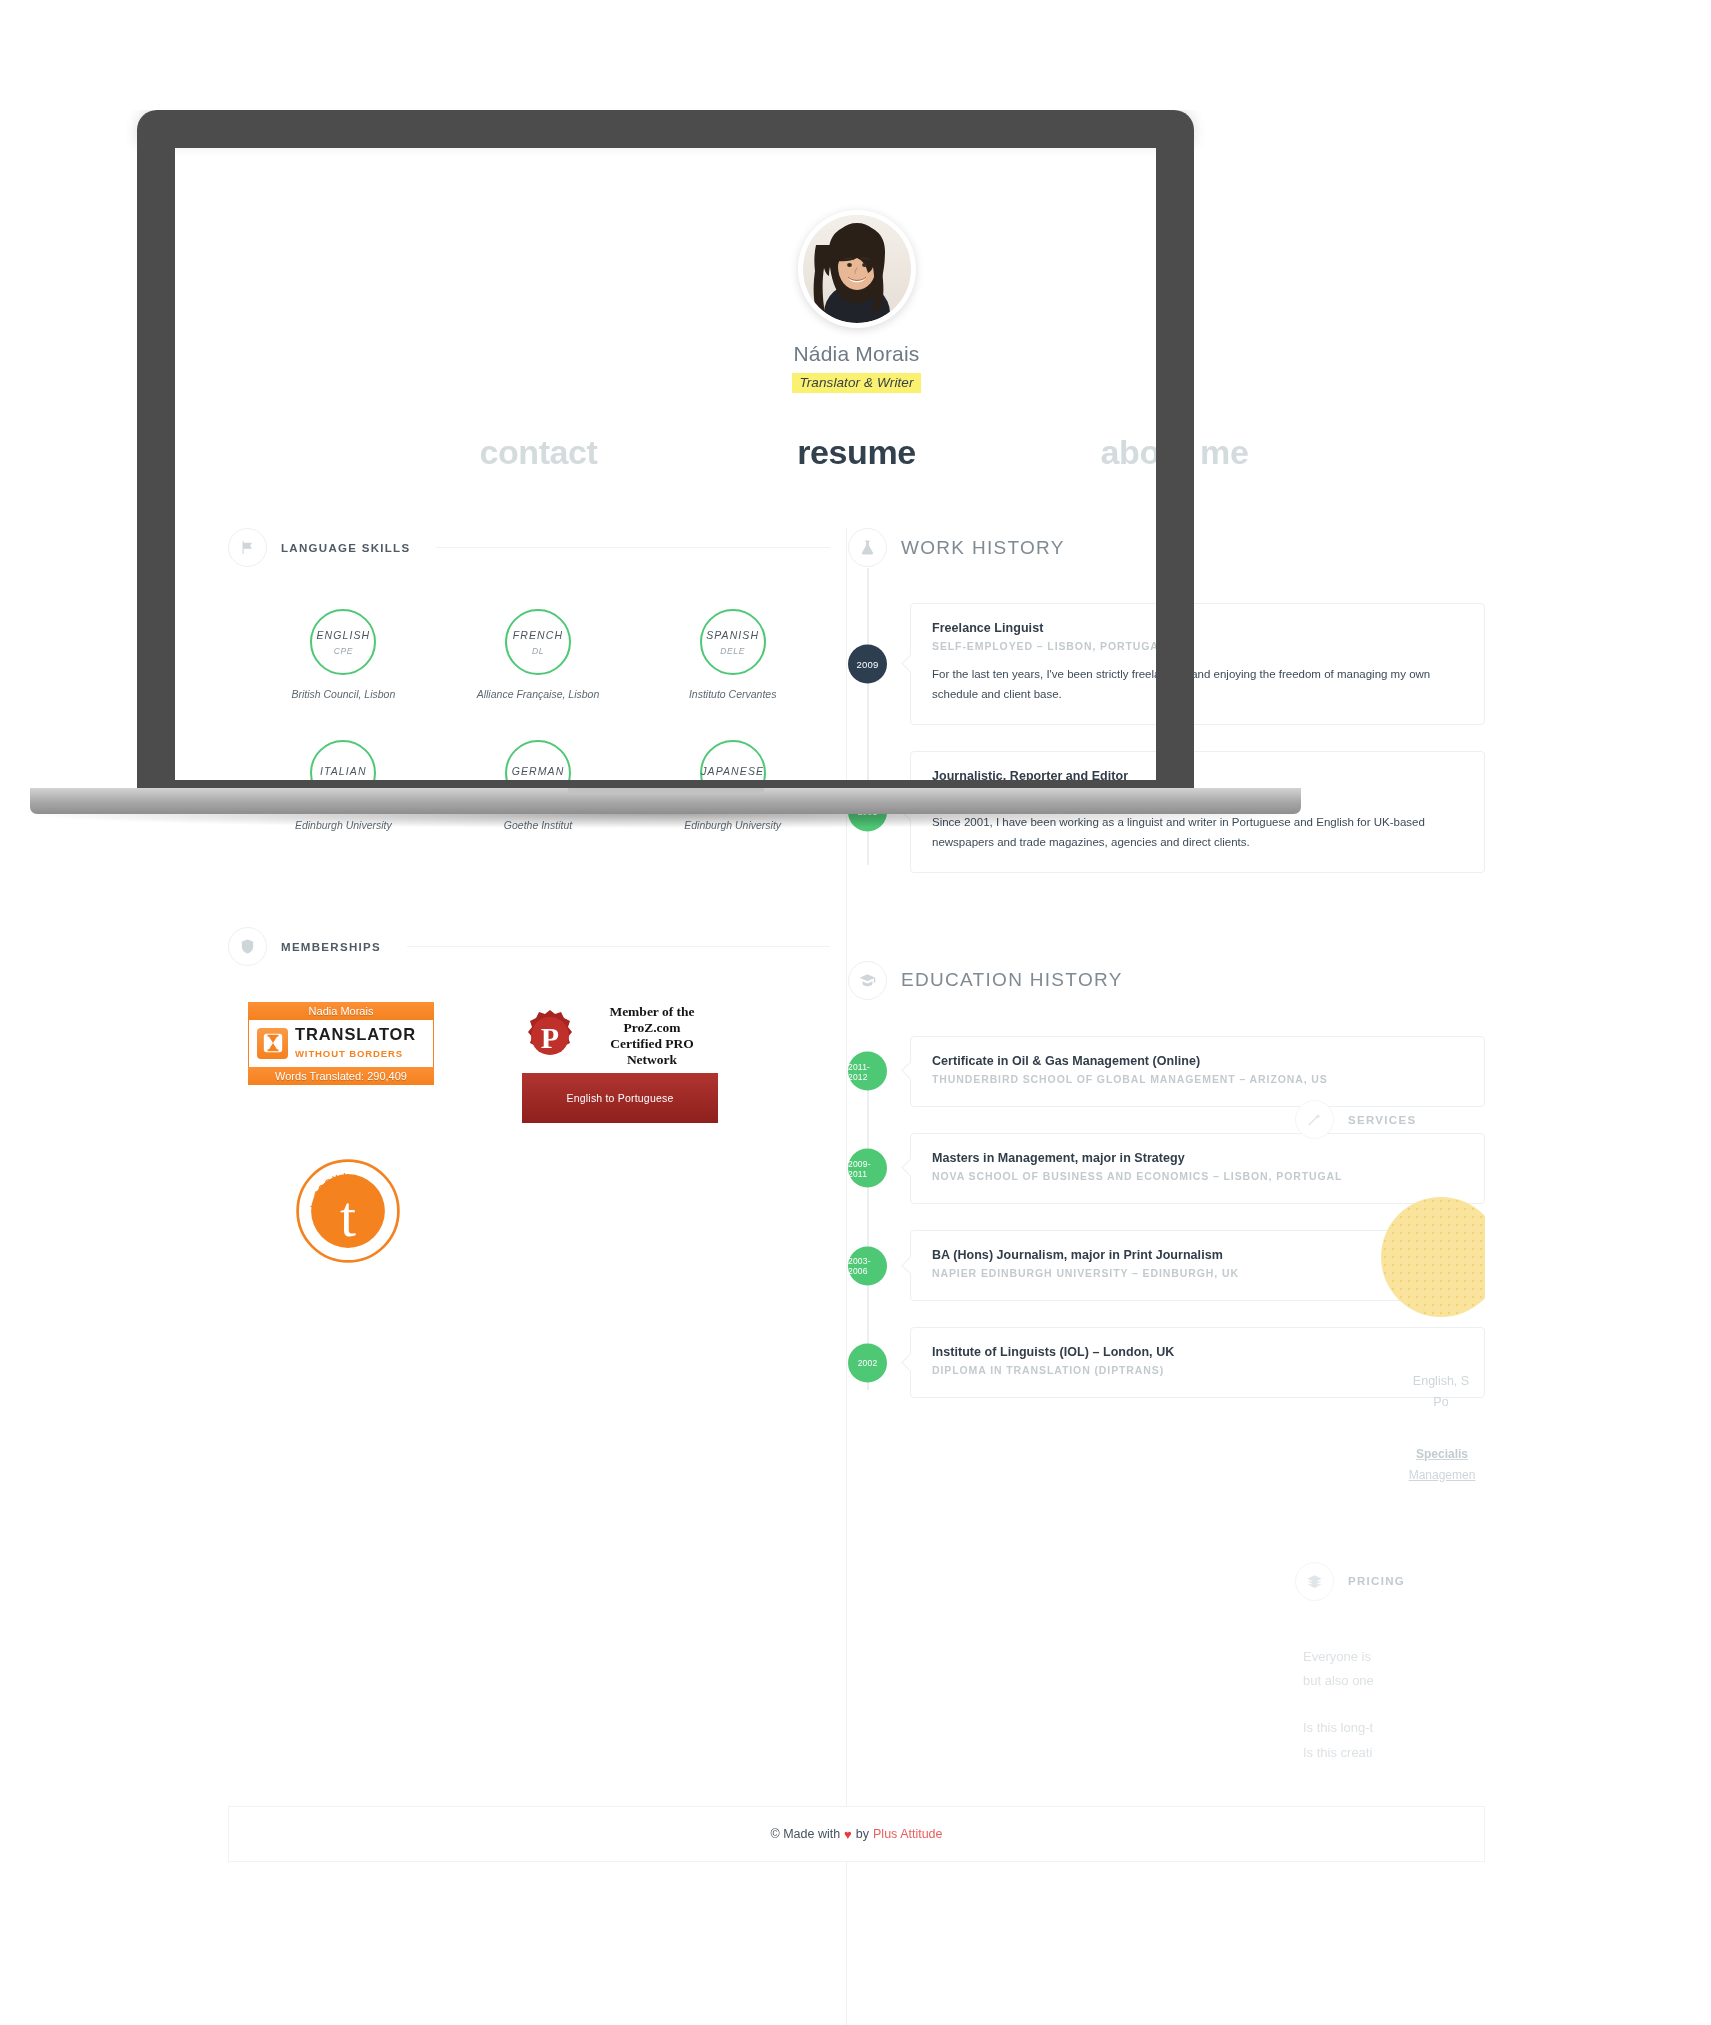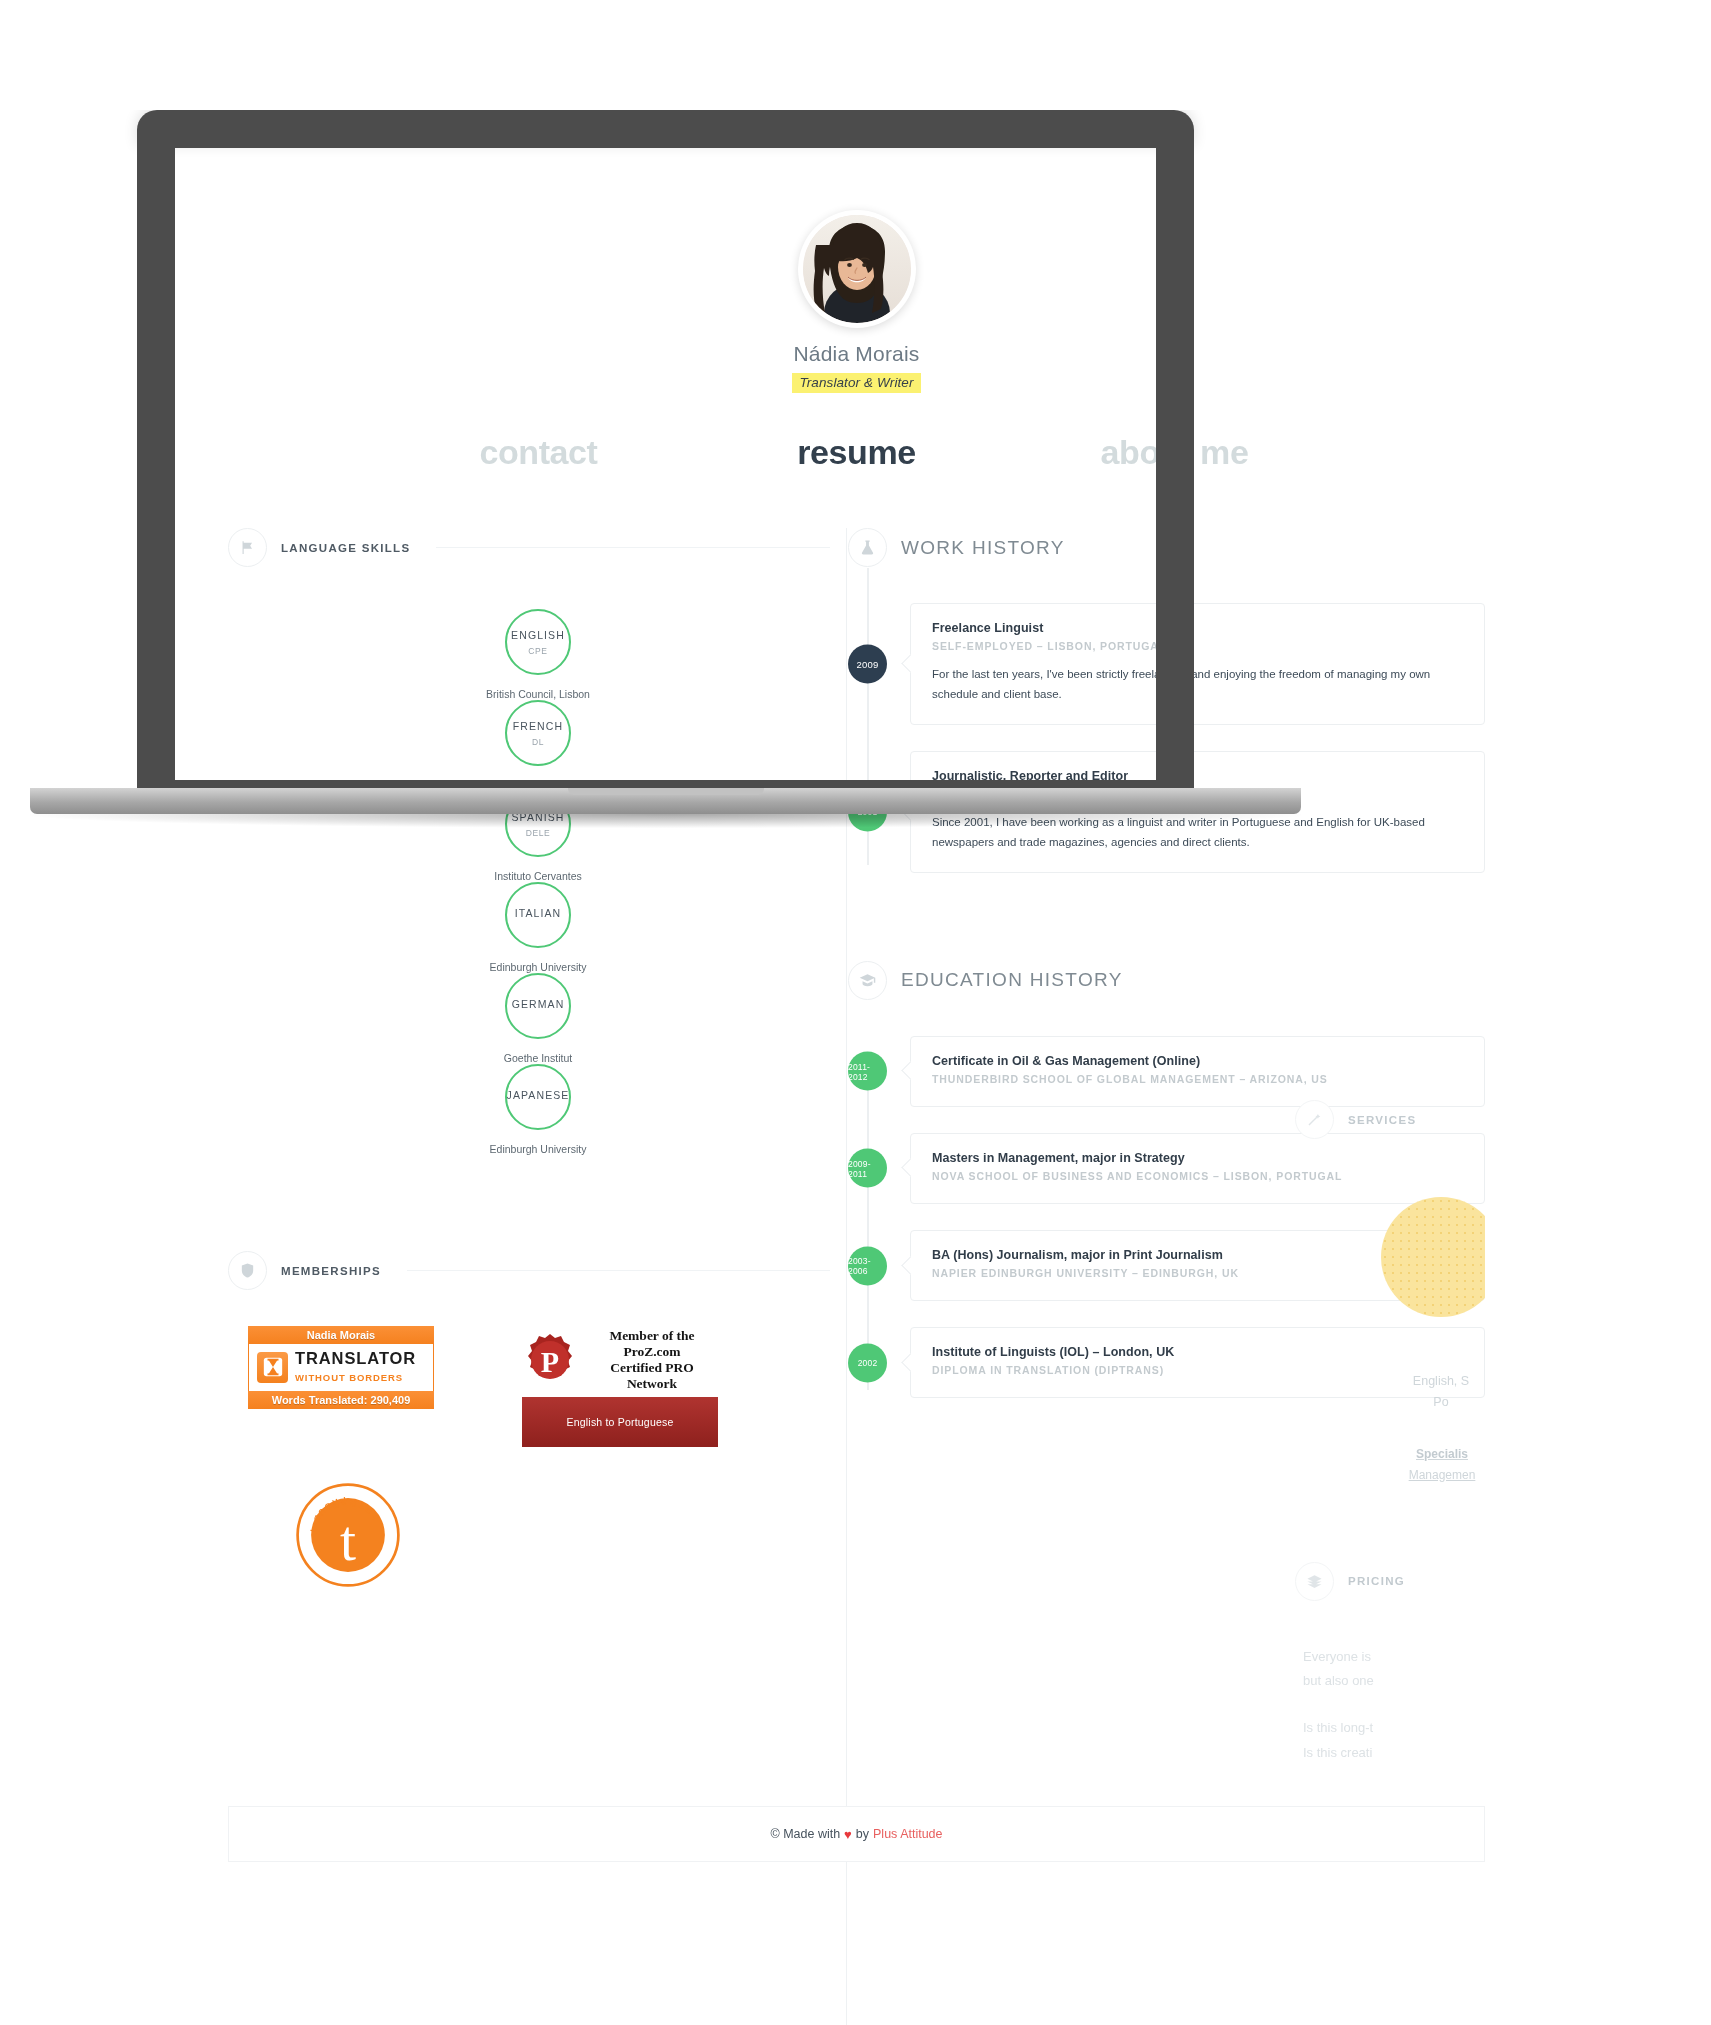--- a/index.html
+++ b/index.html
@@ -109,22 +109,24 @@
     font-size: 19px; font-weight: 400; letter-spacing: 1.3px;
     color: #7f8a92;
     white-space: nowrap;
   }
   .sec-rule { flex: 1 1 auto; height: 1px; background: #f0f3f5; margin-left: 12px; }
 
   
   .lang-grid {
     margin-top: 42px;
     display: grid;
-    grid-template-columns: repeat(1, 1fr);
+    grid-template-columns: repeat(3, 1fr);
+    row-gap: 40px;
     padding-left: 18px;
+    font-style: italic;
   }
   .lang-cell { text-align: center; }
   .lang-circle {
     width: 66px; height: 66px; border-radius: 50%;
     border: 2.5px solid #4fc876;
     margin: 0 auto;
     display: flex; flex-direction: column;
     align-items: center; justify-content: center;
     background: #fff;
   }
@@ -141,21 +143,21 @@
     font-size: 10.5px; color: #5d6871;
   }
   .badges {
     margin-top: 36px;
     display: flex; gap: 88px; padding-left: 20px;
   }
   .badge-twb { width: 186px; }
   .twb-top, .twb-bot {
     background: linear-gradient(#fb9036,#f5811f);
     color: #fff; text-align: center;
-    font-size: 11px; font-weight: 700;
+    font-size: 11px; font-weight: 400;
     padding: 3px 0;
     text-shadow: 0 1px 0 rgba(0,0,0,.2);
   }
   .twb-mid {
     background: #fff; border-left: 1px solid #f5811f; border-right: 1px solid #f5811f;
     display: flex; align-items: center; gap: 7px; padding: 6px 8px;
   }
   .twb-logo {
     width: 31px; height: 31px; border-radius: 4px; flex: 0 0 31px;
     background: linear-gradient(#fb9a46,#f4811e);

